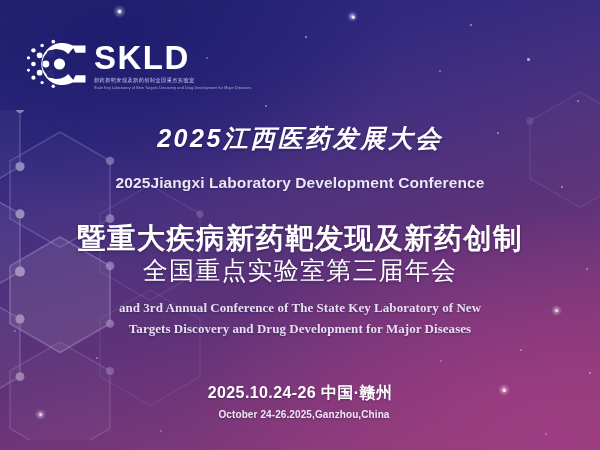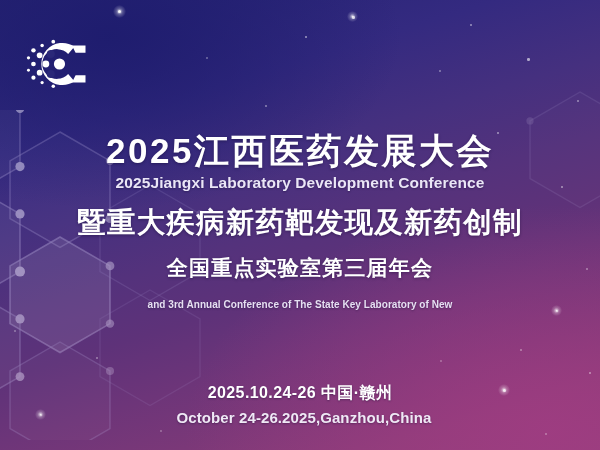--- a/index.html
+++ b/index.html
@@ -118,93 +118,95 @@
   .content {
     position: absolute;
     left: 0;
     right: 0;
     top: 0;
     text-align: center;
   }
 
   .t-main {
     position: absolute;
-    top: 131px;
-    left: 0;
-    right: 0;
-    color: #ffffff;
-    font-size: 35px;
+    top: 124px;
+    left: 0;
+    right: 0;
+    color: #ffffff;
+    font-size: 25px;
     font-weight: bold;
     letter-spacing: 2.5px;
     line-height: 1.12;
     text-shadow: 0 1px 3px rgba(20,10,50,0.45);
+    font-style: italic;
   }
   .t-main-en {
     position: absolute;
     top: 174px;
     left: 0;
     right: 0;
     color: #eae6f6;
     font-size: 15.5px;
     font-weight: bold;
     letter-spacing: 0.1px;
     text-shadow: 0 1px 2px rgba(20,10,50,0.4);
   }
   .t-sub1 {
     position: absolute;
-    top: 204px;
+    top: 220px;
     left: 0;
     right: 0;
     color: #ffffff;
     font-size: 28.5px;
     font-weight: bold;
     letter-spacing: 1.2px;
     text-shadow: 0 1px 3px rgba(20,10,50,0.45);
   }
   .t-sub2 {
     position: absolute;
     top: 254px;
     left: 0;
     right: 0;
     color: #ffffff;
-    font-size: 21px;
-    font-weight: bold;
+    font-size: 25px;
+    font-weight: normal;
     letter-spacing: 1.2px;
     text-shadow: 0 1px 3px rgba(20,10,50,0.45);
   }
   .t-sub-en {
     position: absolute;
     top: 297px;
     left: 0;
     right: 0;
     color: #e6e0f2;
-    font-size: 10px;
+    font-size: 13px;
     font-weight: bold;
     line-height: 1.62;
     letter-spacing: 0.05px;
     text-shadow: 0 1px 2px rgba(20,10,50,0.38);
+    font-family: Liberation Serif, serif;
   }
   .t-date {
     position: absolute;
     top: 383px;
     left: 0;
     right: 0;
     color: #ffffff;
     font-size: 16px;
     font-weight: bold;
     letter-spacing: 0.4px;
     text-shadow: 0 1px 2px rgba(20,10,50,0.4);
   }
   .t-date-en {
     position: absolute;
     top: 409px;
     left: 8px;
     right: 0;
     color: #efe9f5;
-    font-size: 15px;
+    font-size: 10px;
     font-weight: bold;
     letter-spacing: 0.1px;
     text-shadow: 0 1px 2px rgba(20,10,50,0.35);
   }
 </style>
 </head>
 <body>
 
 <div class="poster">
 
@@ -307,27 +309,33 @@
       <circle cx="12" cy="28" r="3.6" fill="#ffffff"></circle>
       <circle cx="12" cy="50" r="3.8" fill="#ffffff"></circle>
       <circle cx="12" cy="72" r="3.4" fill="#ffffff"></circle>
       <circle cx="4" cy="40" r="2.6" fill="#ffffff"></circle>
       <circle cx="4" cy="60" r="2.4" fill="#ffffff"></circle>
       <circle cx="26" cy="20" r="2.8" fill="#ffffff"></circle>
       <circle cx="26" cy="80" r="2.6" fill="#ffffff"></circle>
       <circle cx="44" cy="14" r="3" fill="#ffffff"></circle>
       <circle cx="44" cy="86" r="2.8" fill="#ffffff"></circle>
     </svg>
+    <div class="logo-text">
+      <div class="logo-skld">SKLD</div>
+      <div class="logo-cn">新药新靶发现及新药创制全国重点实验室</div>
+      <div class="logo-en">State Key Laboratory of New Targets Discovery and Drug Development for Major Diseases</div>
+    </div>
   </div>
 
   <div class="content">
     <div class="t-main">2025江西医药发展大会</div>
     <div class="t-main-en">2025Jiangxi Laboratory Development Conference</div>
     <div class="t-sub1">暨重大疾病新药靶发现及新药创制</div>
     <div class="t-sub2">全国重点实验室第三届年会</div>
     <div class="t-sub-en">
       <div>and 3rd Annual Conference of  The State Key Laboratory of New</div>
+      <div>Targets Discovery and Drug Development for Major Diseases</div>
     </div>
     <div class="t-date">2025.10.24-26 中国·赣州</div>
     <div class="t-date-en">October 24-26.2025,Ganzhou,China</div>
   </div>
 
 </div>
 
 </body></html>

